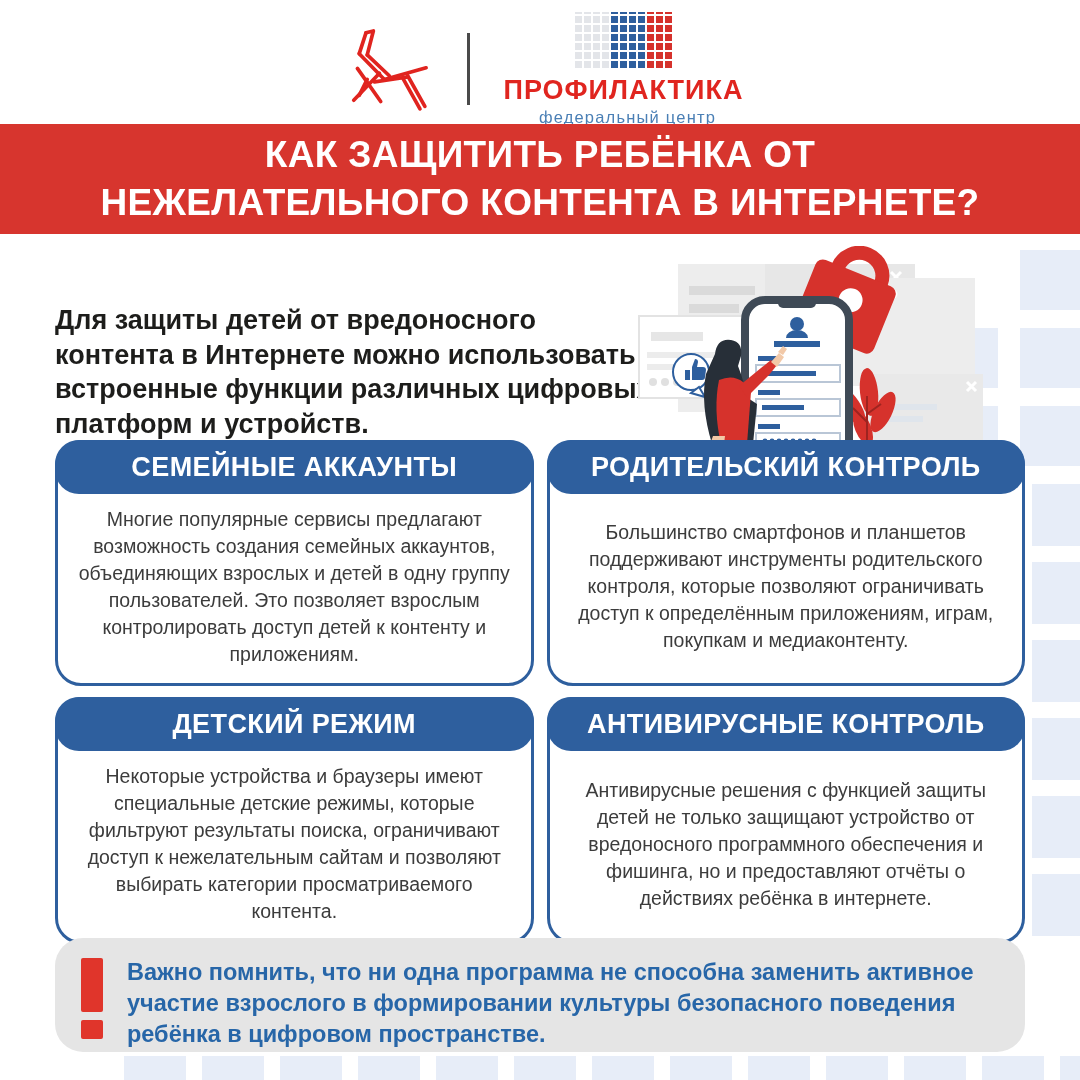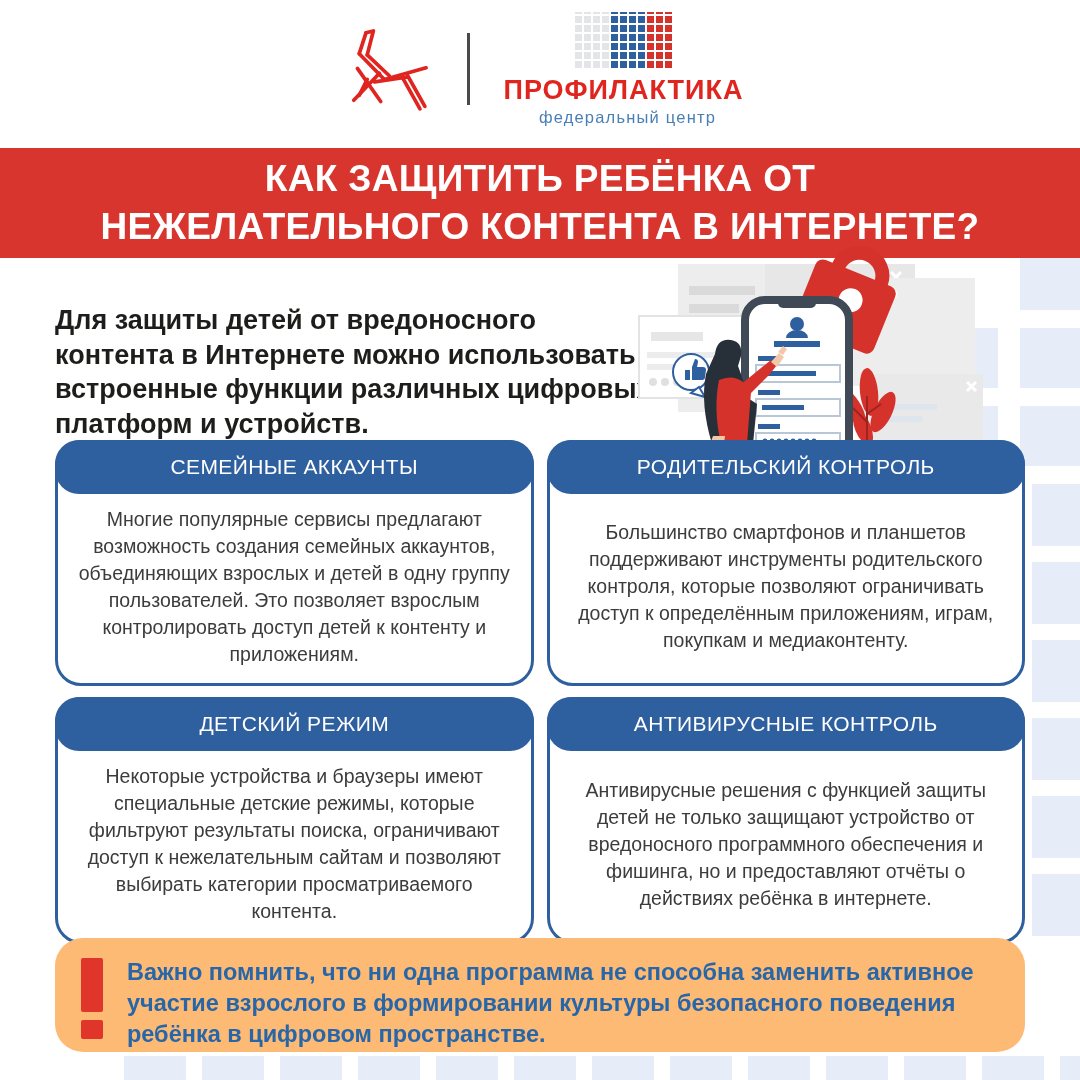--- a/index.html
+++ b/index.html
@@ -21,45 +21,45 @@
     -webkit-mask:none;
     position:relative;}
   .brand-flag::before{content:"";position:absolute;inset:0;
     background:
       repeating-linear-gradient(90deg,transparent 0 7px,#ffffff 7px 9px),
       repeating-linear-gradient(0deg,transparent 0 7px,#ffffff 7px 9px);}
   .brand-name{color:#e0251f;font-weight:bold;font-size:27px;letter-spacing:1px;line-height:1;}
   .brand-subtitle{color:#4a7fb5;font-size:16.5px;letter-spacing:1.2px;margin-top:5px;line-height:1;margin-left:8px;}
 
   
-  .title-banner{position:absolute;top:148px;left:0;width:100%;height:110px;background:#d7352e;
+  .title-banner{position:absolute;top:124px;left:0;width:100%;height:110px;background:#d7352e;
     display:flex;align-items:center;justify-content:center;z-index:1;}
   .title-banner h1{margin:0;max-width:930px;text-align:center;color:#ffffff;font-size:37px;
     line-height:1.3;font-weight:bold;letter-spacing:0.3px;}
 
   
   .intro{position:absolute;left:55px;top:276px;width:600px;font-size:27px;font-weight:bold;
     color:#1d1d1b;line-height:1.28;z-index:1;}
 
   
   .hero{position:absolute;left:615px;top:246px;width:465px;height:198px;z-index:1;}
 
   
   .cards{position:absolute;left:55px;top:440px;width:970px;display:grid;
     grid-template-columns:1fr 1fr;column-gap:13px;row-gap:11px;z-index:2;}
   .card{min-height:231px;background:#ffffff;border:3px solid #2e5f9e;border-radius:26px;
     display:flex;flex-direction:column;}
   .card-header{margin:-3px -3px 0 -3px;height:54px;background:#2e5f9e;border-radius:24px;
     display:flex;align-items:center;justify-content:center;}
-  .card-header span{color:#ffffff;font-weight:normal;font-size:21px;letter-spacing:0.4px;}
+  .card-header span{color:#ffffff;font-weight:bold;font-size:27px;letter-spacing:0.4px;}
   .card-body{flex:1;display:flex;align-items:center;justify-content:center;padding:12px 20px 16px;}
   .card-body p{margin:0;text-align:center;color:#3c3c3c;font-size:19.5px;line-height:1.38;}
 
   
-  .note{position:absolute;left:55px;top:938px;width:970px;height:114px;background:#fdba74;
+  .note{position:absolute;left:55px;top:938px;width:970px;height:114px;background:#e5e5e5;
     border-radius:28px;display:flex;align-items:flex-start;padding:0;box-sizing:border-box;z-index:2;}
   .excl{margin:20px 24px 0 26px;display:flex;flex-direction:column;align-items:center;}
   .excl-bar{width:22px;height:54px;background:#e0352b;border-radius:2px;}
   .excl-dot{width:22px;height:19px;background:#e0352b;border-radius:2px;margin-top:8px;}
   .note-text{margin:19px 26px 0 0;color:#2766a8;font-weight:bold;font-size:23.5px;line-height:1.32;}
 </style>
 </head>
 <body>
 
 <div class="poster">

